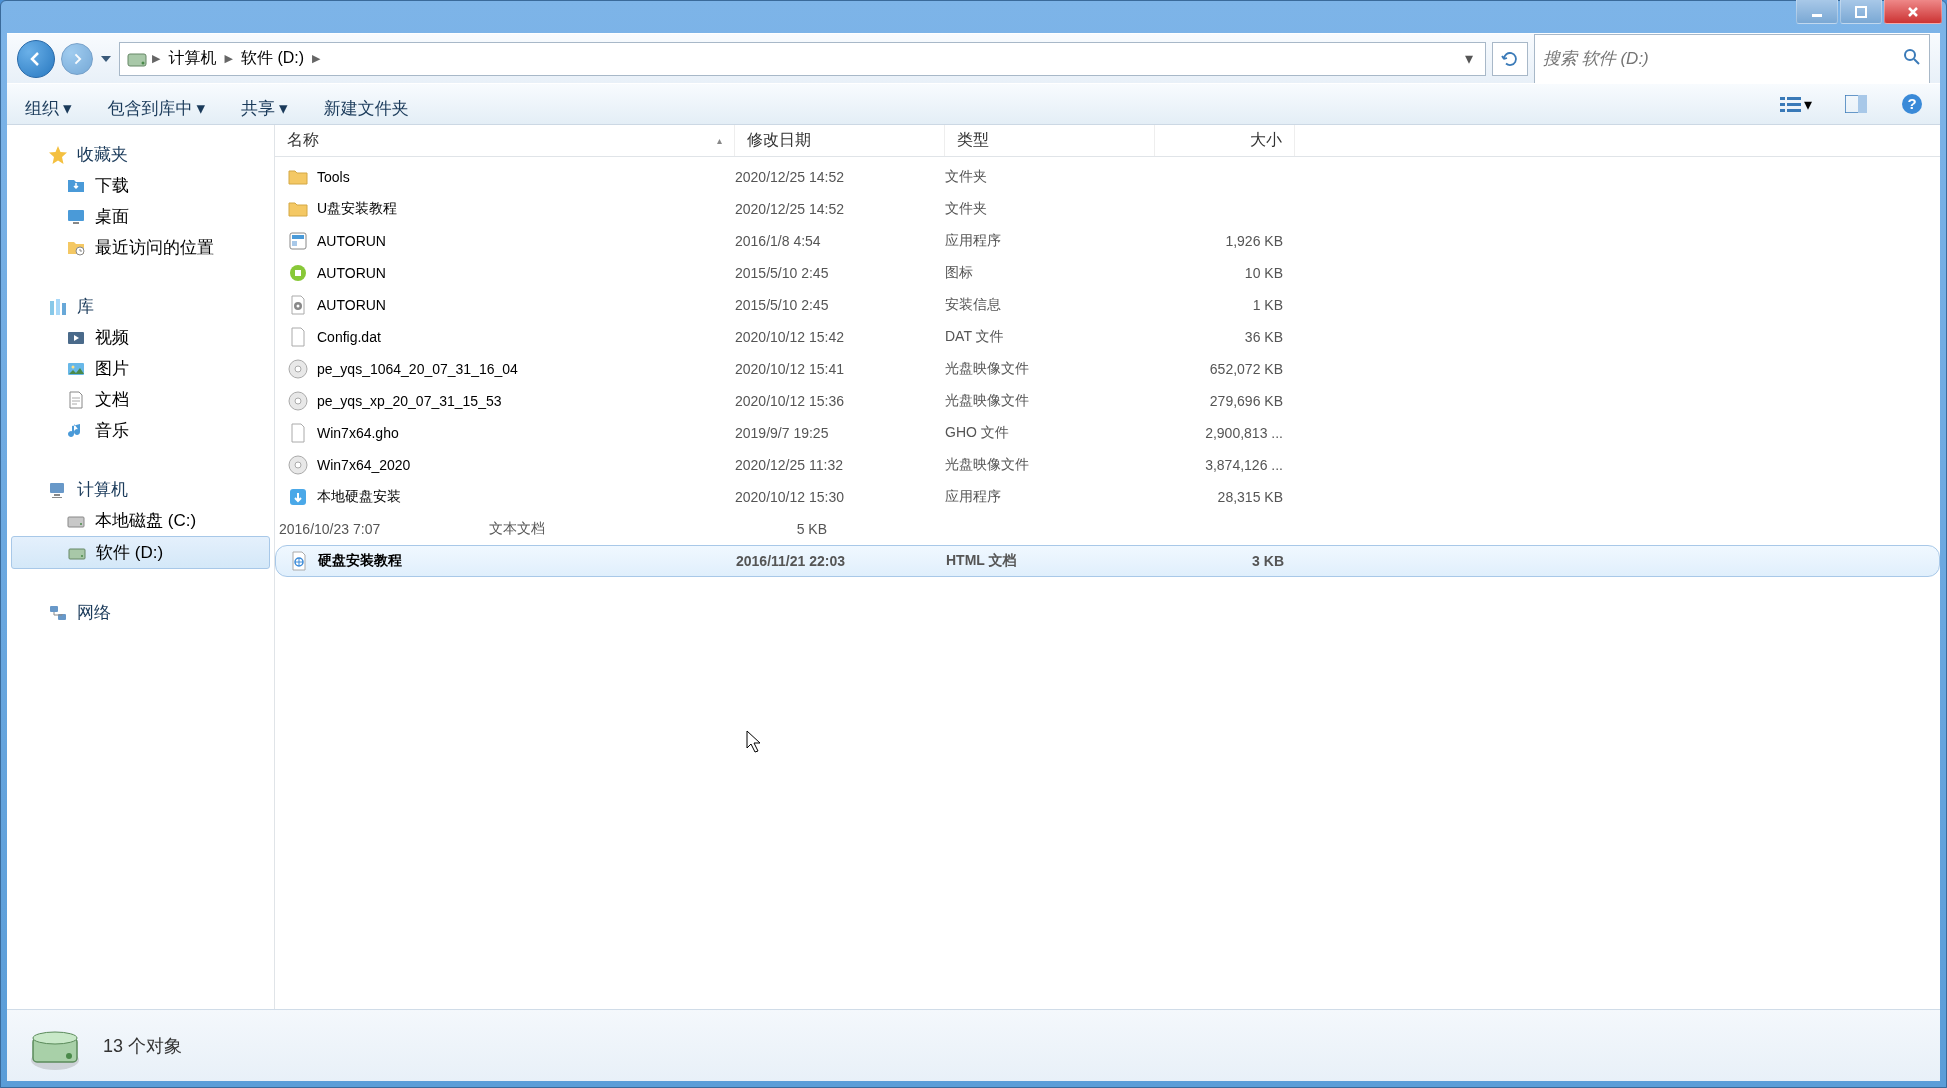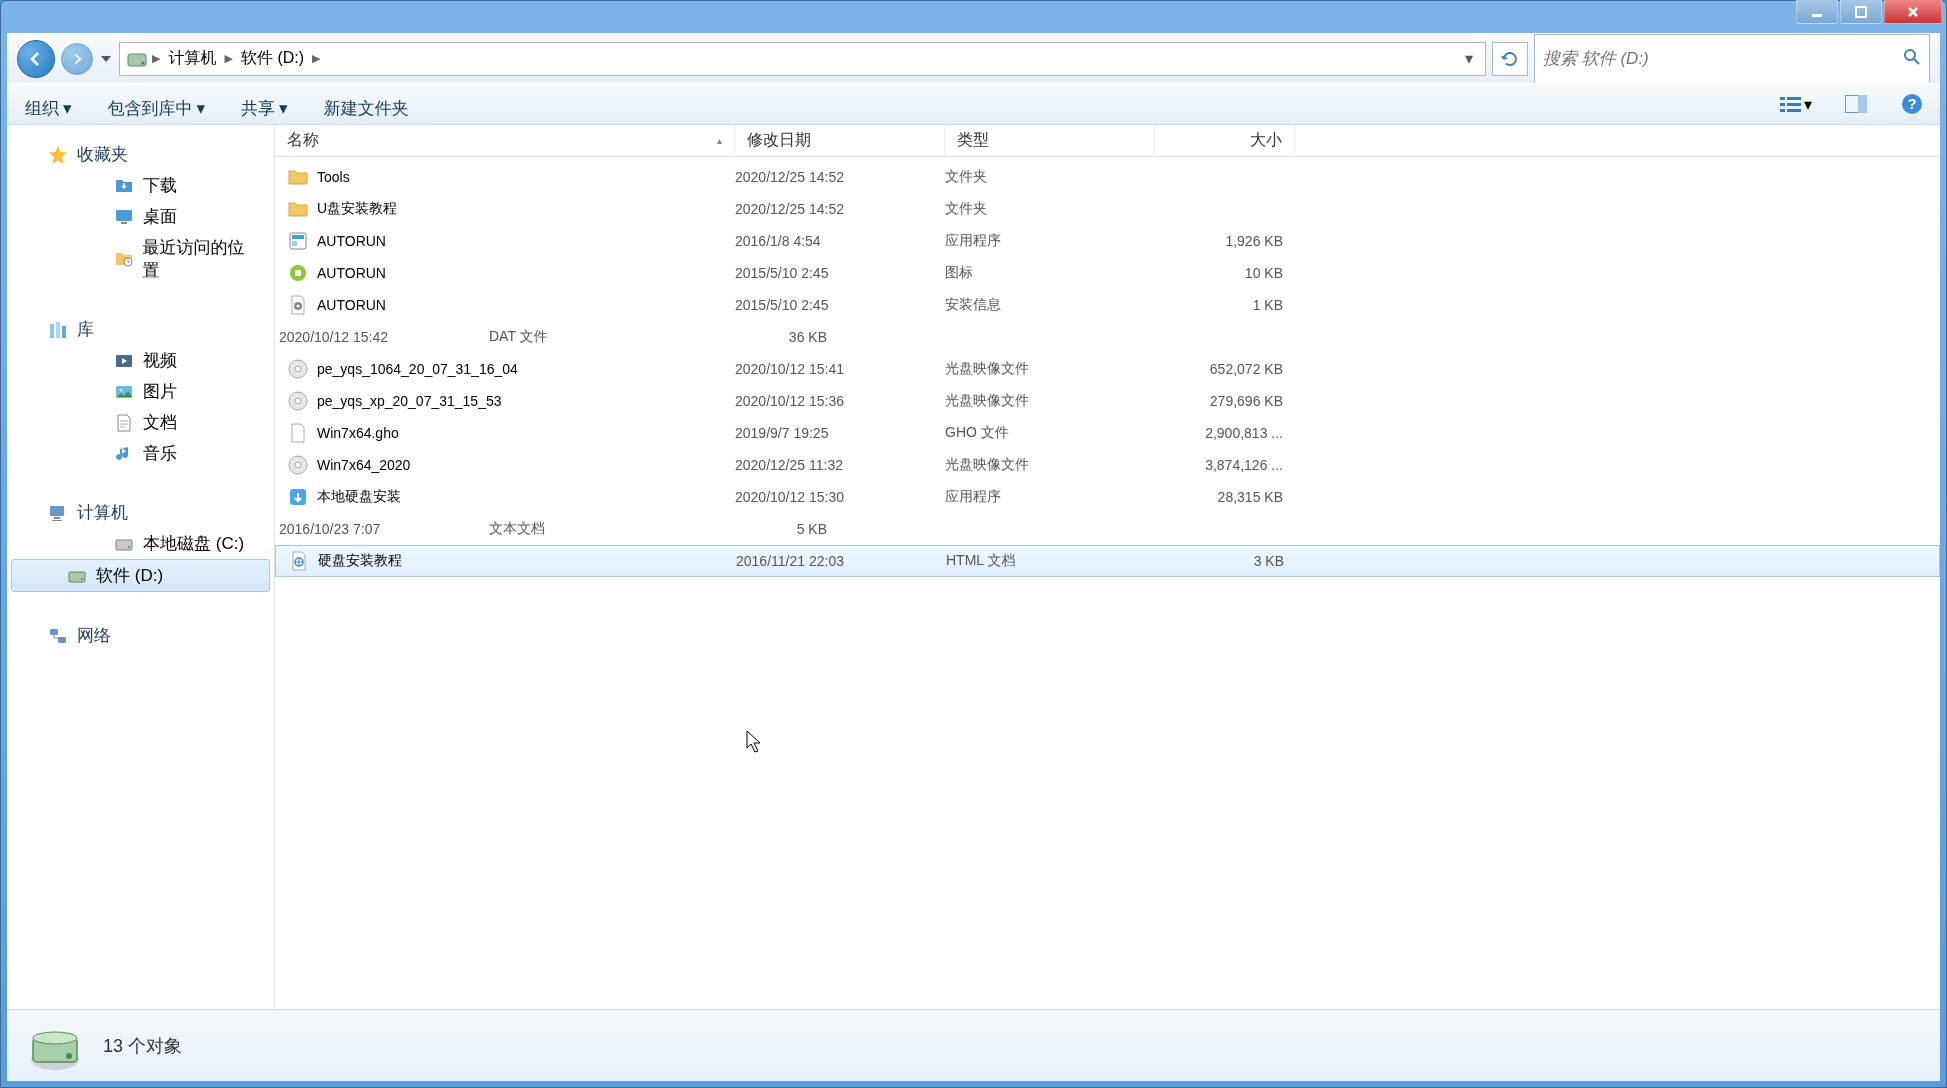--- a/index.html
+++ b/index.html
@@ -37,36 +37,36 @@
 .tool-btn { display: flex; align-items: center; gap: 4px; color: #1a3a5a; cursor: pointer; font-size: 17px; padding: 4px 6px; margin-top: 8px; }
 .tool-spacer { flex: 1; }
 .tool-icon-btn { width: 32px; height: 28px; display: flex; align-items: center; justify-content: center; cursor: pointer; }
 .view-btn { display: flex; align-items: center; gap: 2px; cursor: pointer; padding: 2px 4px; }
 
 .content { flex: 1; display: flex; background: #fff; margin: 0 6px; overflow: hidden; }
 
 .sidebar { width: 268px; background: #fff; border-right: 1px solid #e0e4e8; padding: 14px 0; overflow-y: auto; }
 .side-group { margin-bottom: 28px; }
 .side-head { display: flex; align-items: center; gap: 8px; padding: 4px 16px 4px 40px; font-size: 17px; color: #1a3a5a; cursor: pointer; }
-.side-item { display: flex; align-items: center; gap: 8px; padding: 4px 16px 4px 58px; font-size: 17px; cursor: pointer; margin-left: 48px; }
+.side-item { display: flex; align-items: center; gap: 8px; padding: 4px 16px 4px 58px; font-size: 17px; cursor: pointer; }
 .side-item.selected { background: linear-gradient(to bottom, #e4f0fc, #d4e8f8); border: 1px solid #a8c8e8; border-radius: 3px; margin: 0 4px; padding-left: 54px; }
 .side-icon { width: 22px; height: 22px; display: flex; align-items: center; justify-content: center; }
 
 .main-area { flex: 1; display: flex; flex-direction: column; overflow: hidden; }
 .column-headers { display: flex; height: 32px; border-bottom: 1px solid #e0e4e8; align-items: center; font-size: 16px; color: #333; }
 .col-head { padding: 0 12px; border-right: 1px solid #eee; cursor: pointer; display: flex; align-items: center; height: 100%; }
 .col-name { width: 460px; gap: 10px; }
 .col-date { width: 210px; }
 .col-type { width: 210px; }
 .col-size { width: 140px; justify-content: flex-end; }
 .sort-arrow { margin-left: auto; color: #888; font-size: 10px; }
 
 .file-list { flex: 1; overflow-y: auto; padding: 4px 0; }
 .file-row { display: flex; align-items: center; height: 32px; font-size: 14px; cursor: pointer; padding: 0 4px; }
-.file-row.selected { background: linear-gradient(to bottom, #f0f8ff, #e0effc); border: 1px solid #a8c8e8; border-radius: 0; }
+.file-row.selected { background: linear-gradient(to bottom, #f0f8ff, #e0effc); border: 1px solid #a8c8e8; border-radius: 12px; font-weight: bold; }
 .file-name-cell { width: 456px; display: flex; align-items: center; gap: 8px; padding-left: 8px; }
 .file-icon { width: 22px; height: 22px; display: flex; align-items: center; justify-content: center; flex-shrink: 0; }
 .file-date-cell { width: 210px; color: #555; }
 .file-type-cell { width: 210px; color: #555; }
 .file-size-cell { width: 140px; text-align: right; color: #555; padding-right: 12px; }
 
 .statusbar { height: 72px; background: linear-gradient(to bottom, #f4f8fc, #e8f0f8); border-top: 1px solid #d0dce8; display: flex; align-items: center; padding: 0 20px; gap: 20px; margin: 0 6px 6px 6px; }
 .status-icon { width: 56px; height: 56px; }
 .status-text { font-size: 18px; color: #333; }
 
@@ -413,20 +413,28 @@
                   <circle cx="11" cy="12" r="1.5" fill="#fff"></circle>
                 </svg>
               </span>
               <span>AUTORUN</span>
             </div>
             <div class="file-date-cell">2015/5/10 2:45</div>
             <div class="file-type-cell">安装信息</div>
             <div class="file-size-cell">1 KB</div>
           </div>
           <div class="file-row">
+            <div class="file-name-cell">
+              <span class="file-icon">
+                <svg width="22" height="22" viewBox="0 0 22 22">
+                  <path fill="#fff" stroke="#aaa" d="M5 2 h9 l3 3 v15 h-12 z"></path>
+                </svg>
+              </span>
+              <span>Config.dat</span>
+            </div>
             <div class="file-date-cell">2020/10/12 15:42</div>
             <div class="file-type-cell">DAT 文件</div>
             <div class="file-size-cell">36 KB</div>
           </div>
           <div class="file-row">
             <div class="file-name-cell">
               <span class="file-icon">
                 <svg width="22" height="22" viewBox="0 0 22 22">
                   <circle cx="11" cy="11" r="9" fill="#e8e8e8" stroke="#aaa"></circle>
                   <circle cx="11" cy="11" r="3" fill="#fff" stroke="#aaa"></circle>

